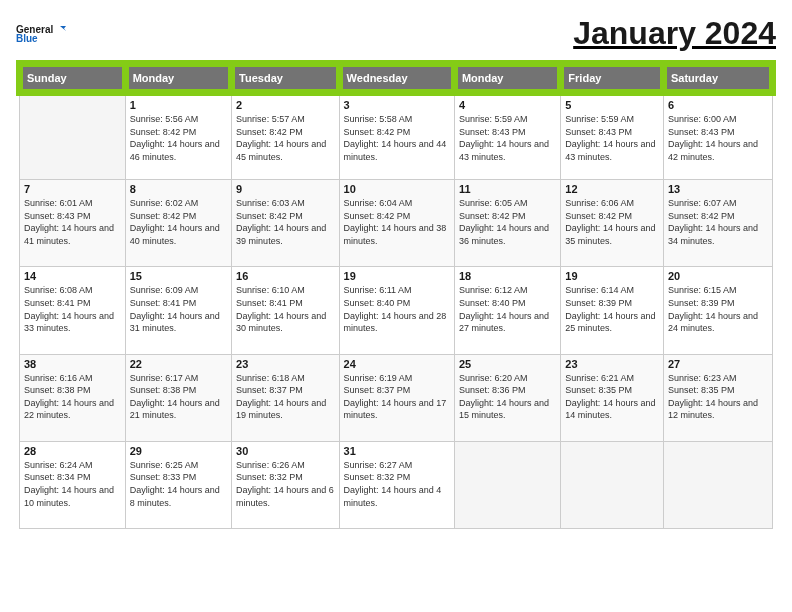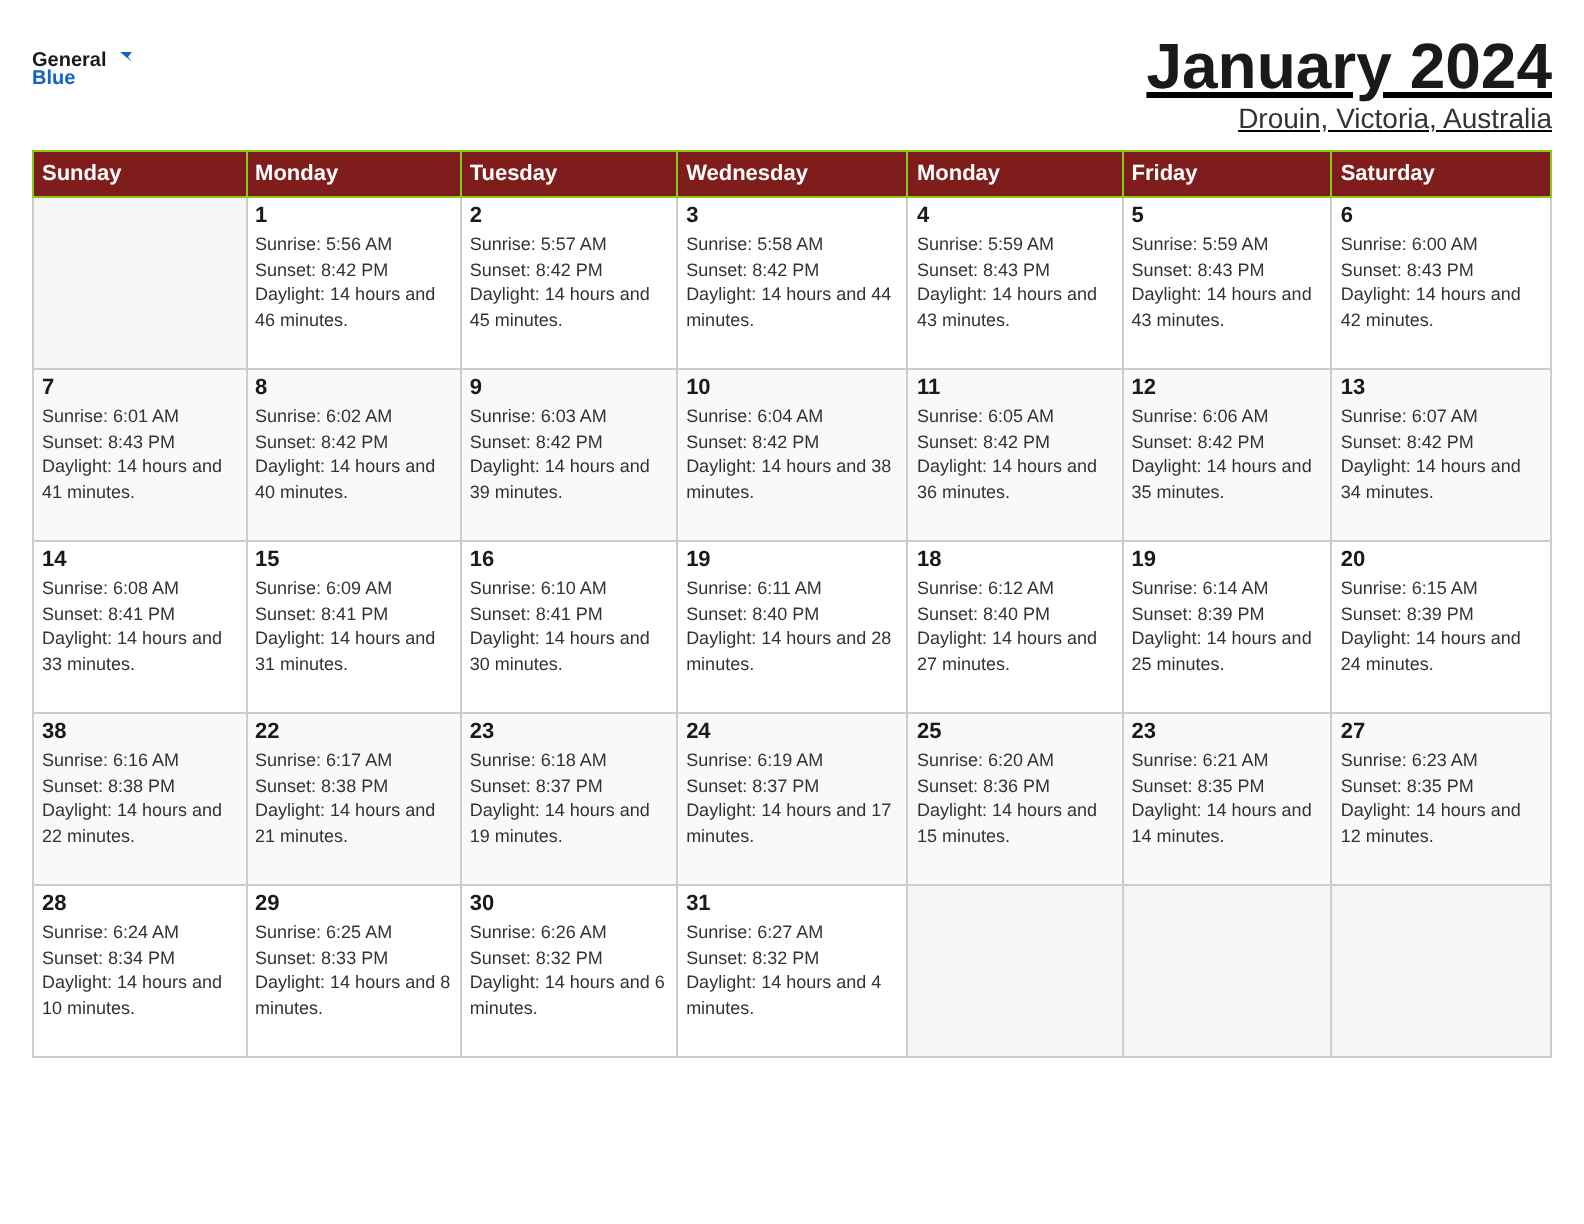--- a/index.html
+++ b/index.html
@@ -42,27 +42,27 @@
       font-size: 14px;
       color: #333;
     }
     .calendar-table {
       width: 100%;
       border-collapse: collapse;
       flex: 1;
       font-size: 10px;
     }
     .calendar-table thead tr th {
-      background-color: #7f1d1d;
+      background-color: #737373;
       color: #fff;
       font-size: 11px;
       font-weight: bold;
       padding: 5px 4px;
       text-align: left;
-      border: 1px solid #84cc16;
+      border: 7px solid #84cc16;
     }
     .calendar-table tbody tr td {
       border: 1px solid #ccc;
       vertical-align: top;
       padding: 3px 4px;
       height: 78px;
       background: #fff;
     }
     .calendar-table tbody tr:nth-child(even) td {
       background: #f9f9f9;
@@ -90,21 +90,20 @@
   <div class="header">
     <div class="logo">
     <svg width="50" height="36" viewBox="0 0 100 40" xmlns="http://www.w3.org/2000/svg">
       <text x="0" y="18" font-size="20" font-weight="bold" fill="#1a1a1a" font-family="Arial">General</text>
       <text x="0" y="36" font-size="20" font-weight="bold" fill="#1565c0" font-family="Arial">Blue</text>
       <polygon points="88,4 100,14 96,9 100,4" fill="#1565c0"></polygon>
     </svg>
   </div>
     <div class="title-block">
       <div class="main-title">January 2024</div>
-      <div class="subtitle">Drouin, Victoria, Australia</div>
     </div>
   </div>
 
   <table class="calendar-table">
     <thead>
       <tr>
         <th>Sunday</th>
         <th>Monday</th>
         <th>Tuesday</th>
         <th>Wednesday</th>

